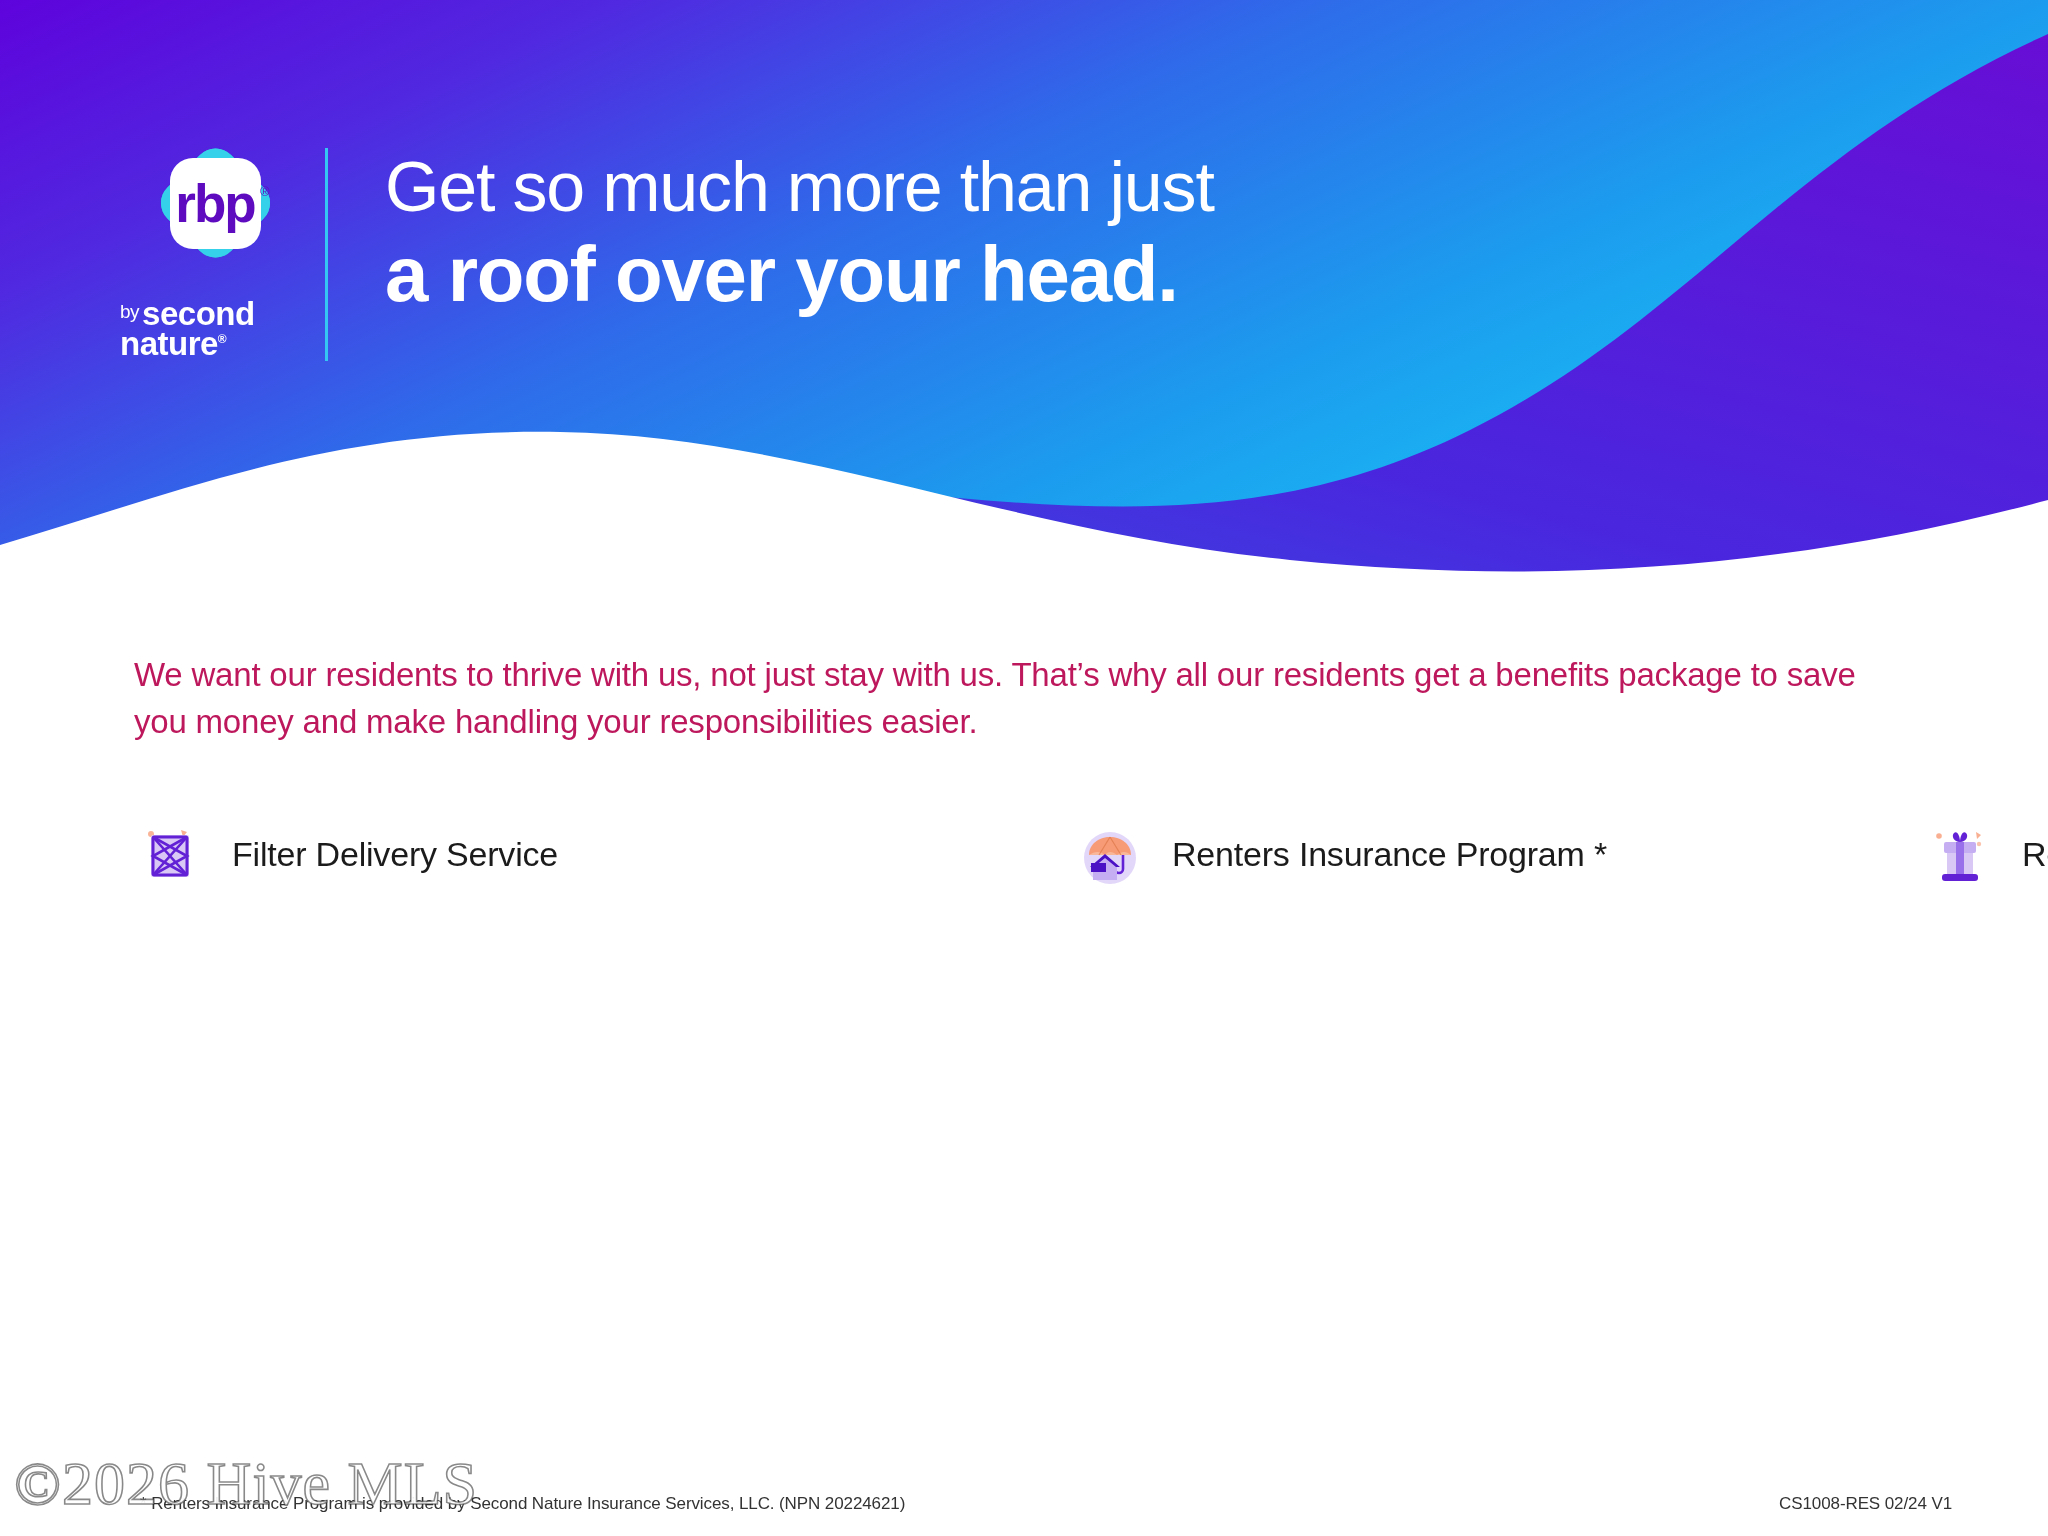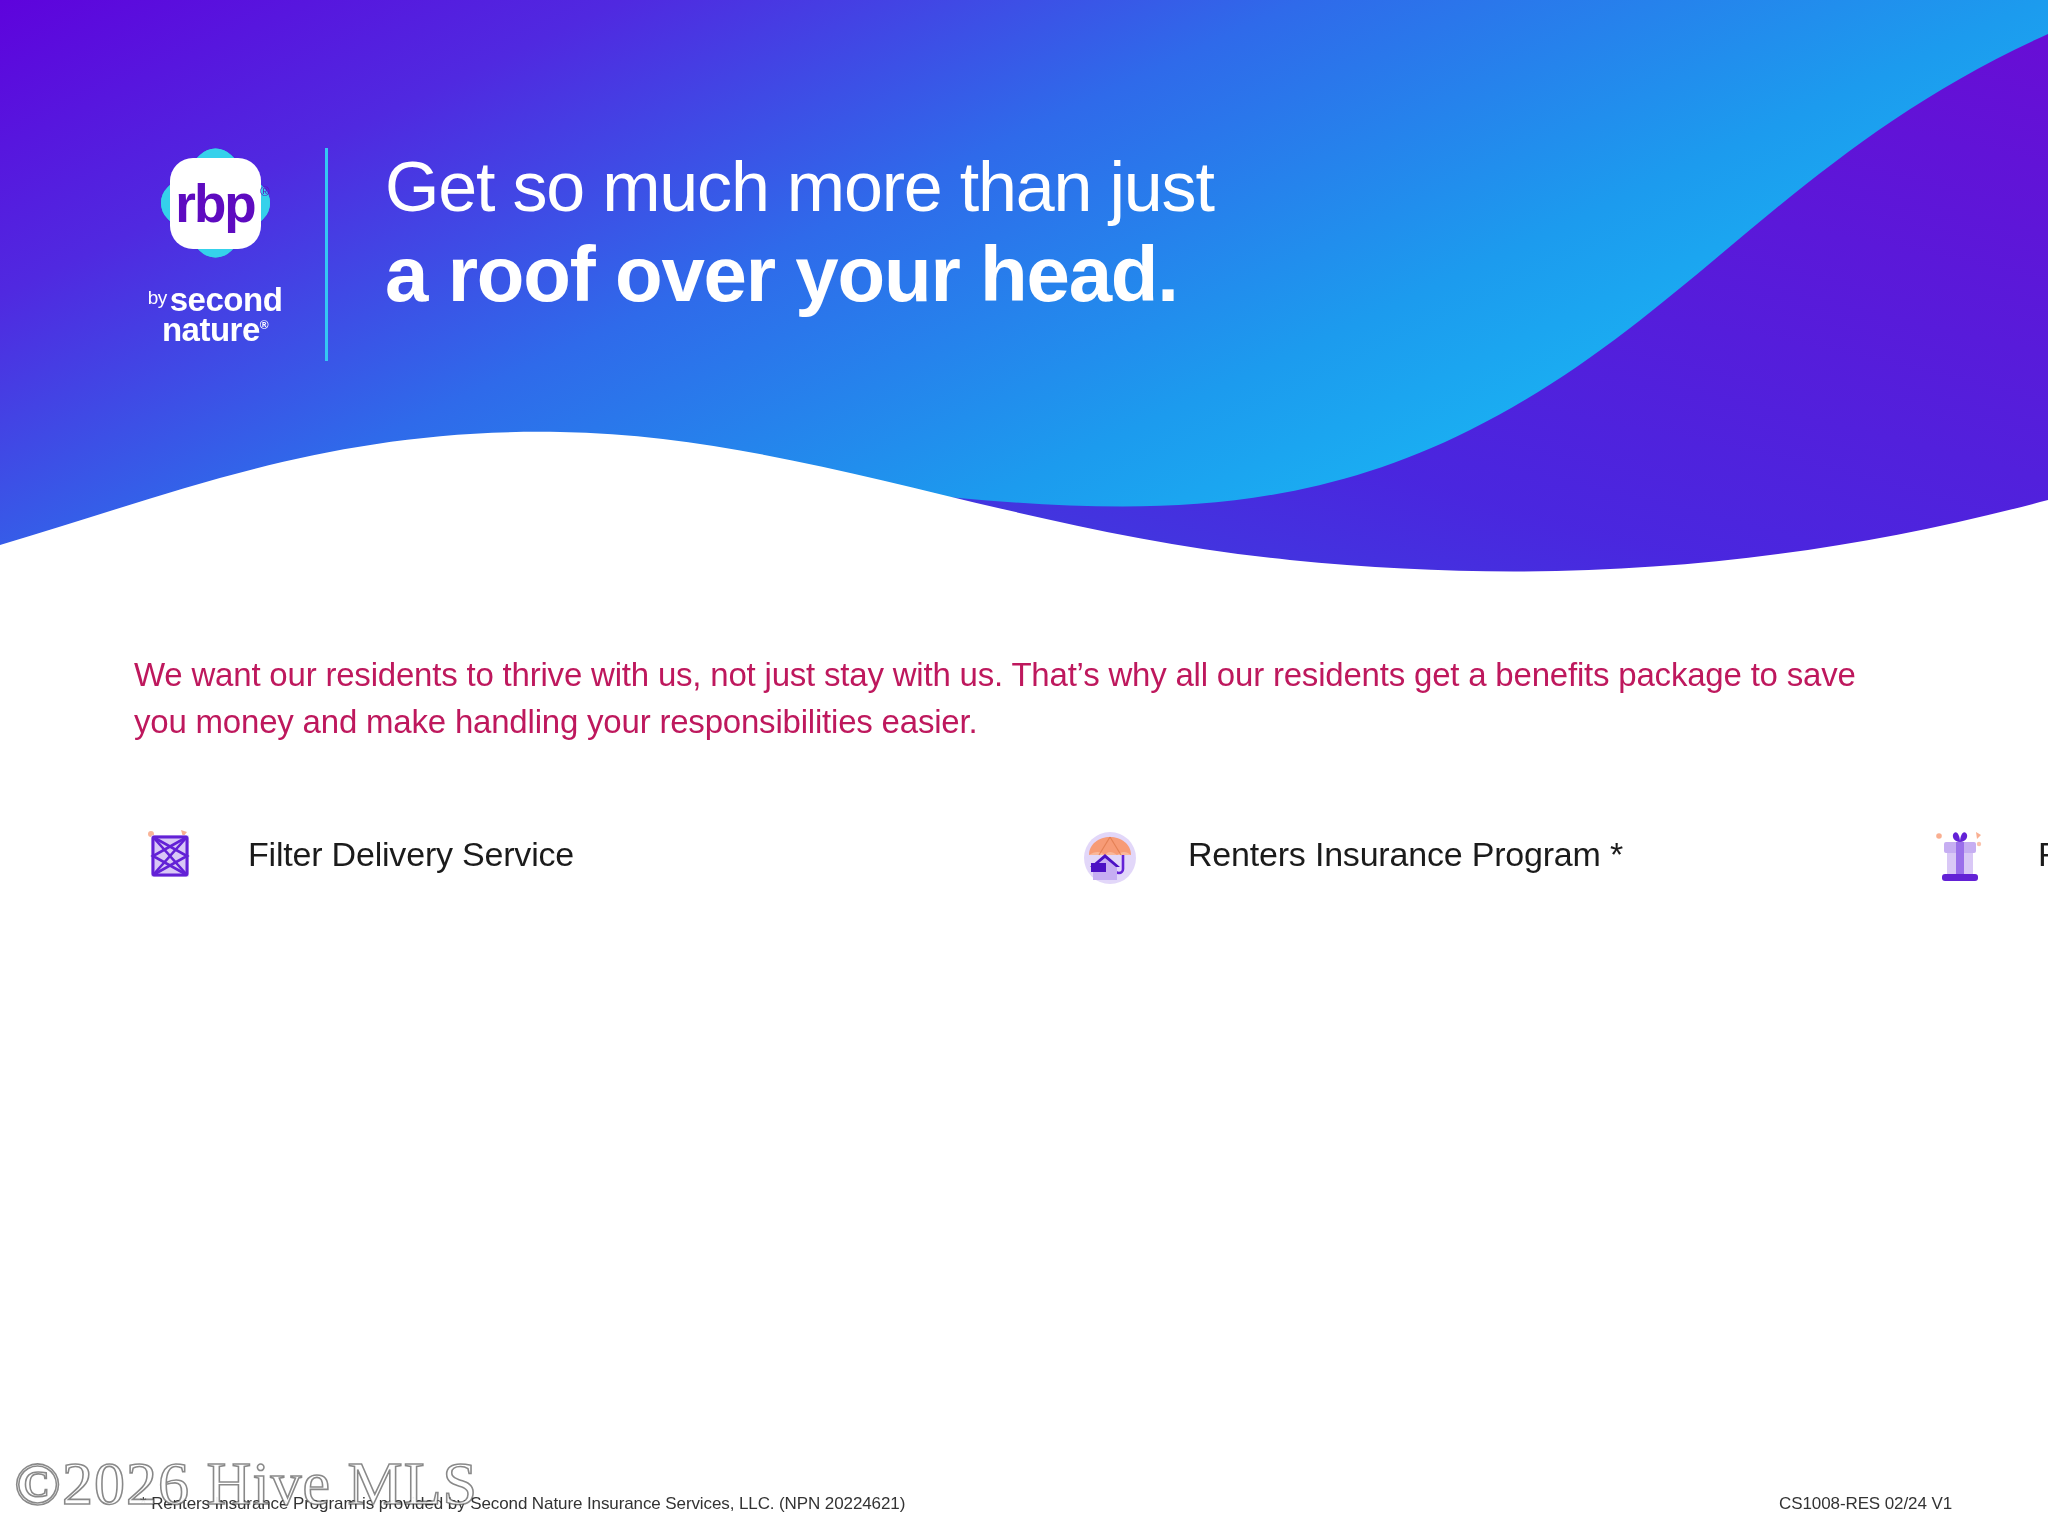--- a/index.html
+++ b/index.html
@@ -47,22 +47,22 @@
     height: 200px;
   }
   .logo-mark {
     position: relative;
     width: 145px;
     height: 135px;
     margin: 0 auto;
     text-align: right;
   }
   .logo-sub {
-    margin-top: 10px;
-    text-align: center;
+    margin-top: 24px;
+    text-align: left;
     color: #ffffff;
     line-height: 0.92;
     font-weight: 700;
     letter-spacing: -0.5px;
   }
   .logo-sub .by {
     display: inline-block;
     font-size: 19px;
     font-weight: 400;
     vertical-align: 7px;
@@ -119,21 +119,21 @@
     top: 800px;
     width: 1790px;
     display: grid;
     grid-template-columns: 940px 850px;
     grid-auto-rows: 109px;
     grid-auto-flow: column;
   }
   .benefit {
     display: flex;
     align-items: center;
-    gap: 42px;
+    gap: 26px;
   }
   .benefit .ic {
     width: 72px;
     height: 72px;
     flex: 0 0 72px;
     display: flex;
     align-items: center;
     justify-content: center;
   }
   .benefit .ic svg { display: block; }

